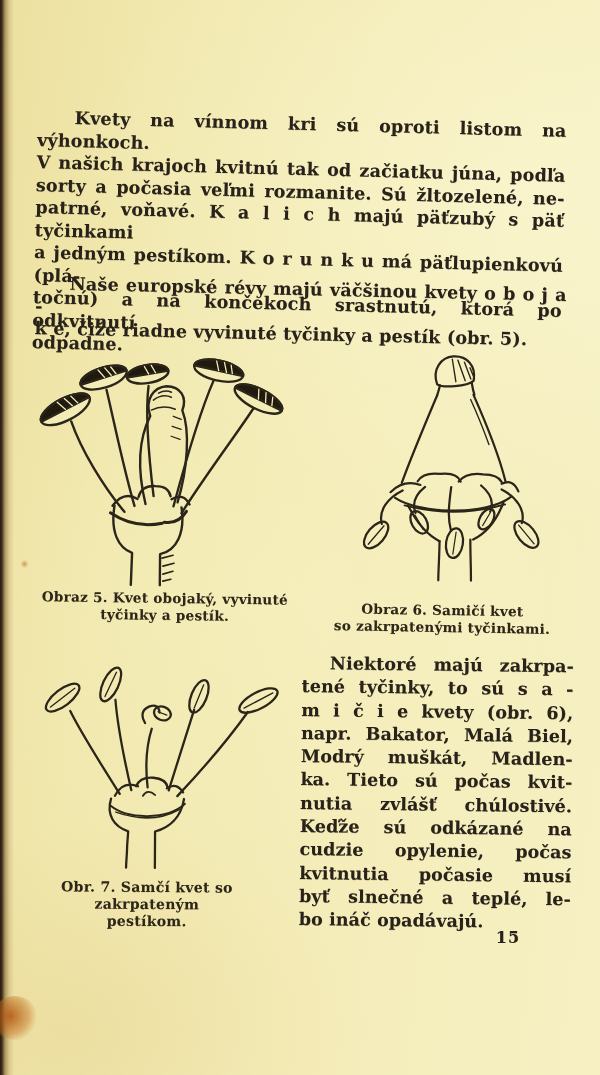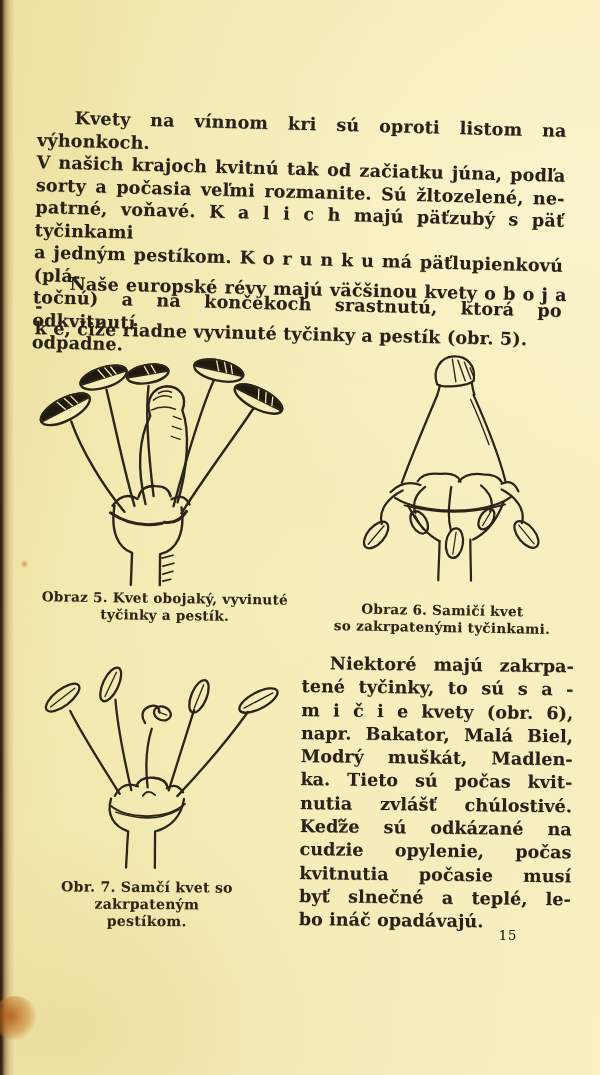--- a/index.html
+++ b/index.html
@@ -40,21 +40,21 @@
   }
   .caption{
     font-size:13.5px;font-weight:bold;line-height:17px;text-align:center;
     letter-spacing:0.3px;color:#2e2719;
     text-shadow:0.2px 0.3px 0.3px rgba(46,39,25,0.30);
   }
   .tline{white-space:nowrap;}
   .caption .tline,.bodytext .tline,.coltext .tline{white-space:normal;}
   .just{text-align:justify;text-align-last:justify;}
   .pageno{
-    font-size:13px;font-weight:normal;letter-spacing:1px;
+    font-size:16px;font-weight:bold;letter-spacing:1px;
     text-shadow:0.3px 0.4px 0.4px rgba(41,34,24,0.35);
   }
   .r15{transform:rotate(1.5deg);transform-origin:left top;}
   .r13{transform:rotate(1.3deg);transform-origin:left top;}
   .r10{transform:rotate(1.0deg);transform-origin:left top;}
   .r08{transform:rotate(0.8deg);transform-origin:left top;}
   .r07{transform:rotate(0.7deg);transform-origin:left top;}
   .r05{transform:rotate(0.5deg);transform-origin:left top;}
   .r04{transform:rotate(0.4deg);transform-origin:left top;}
   svg.fig{display:block;}

